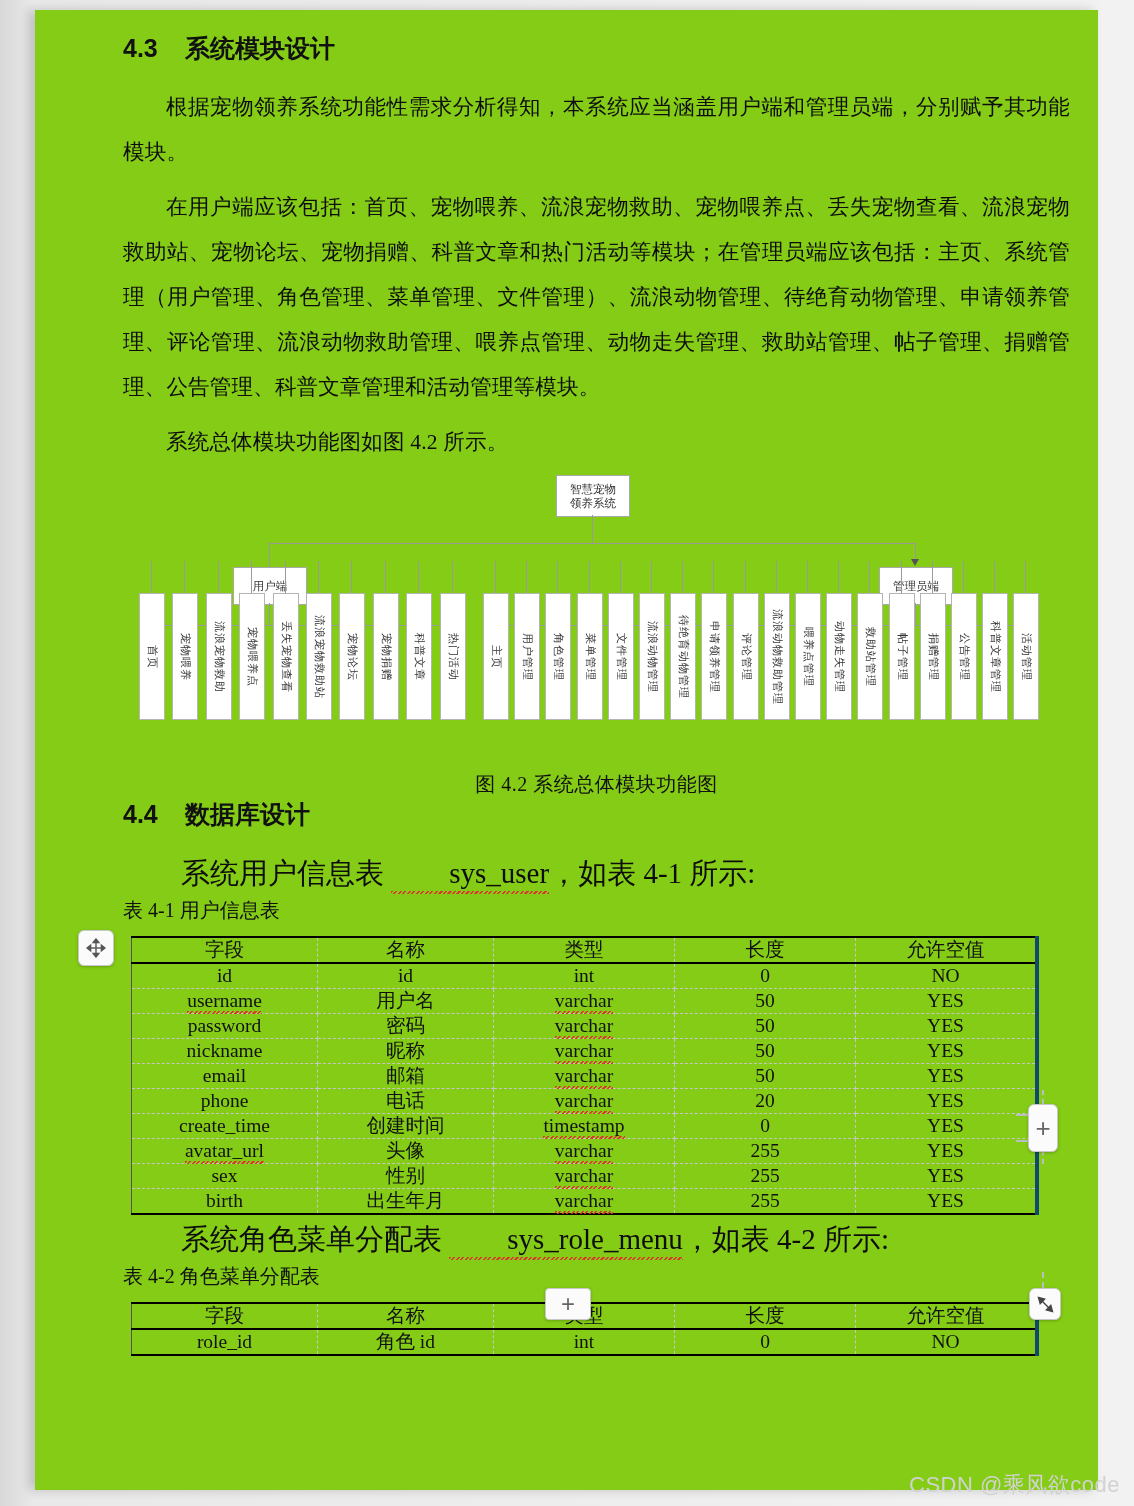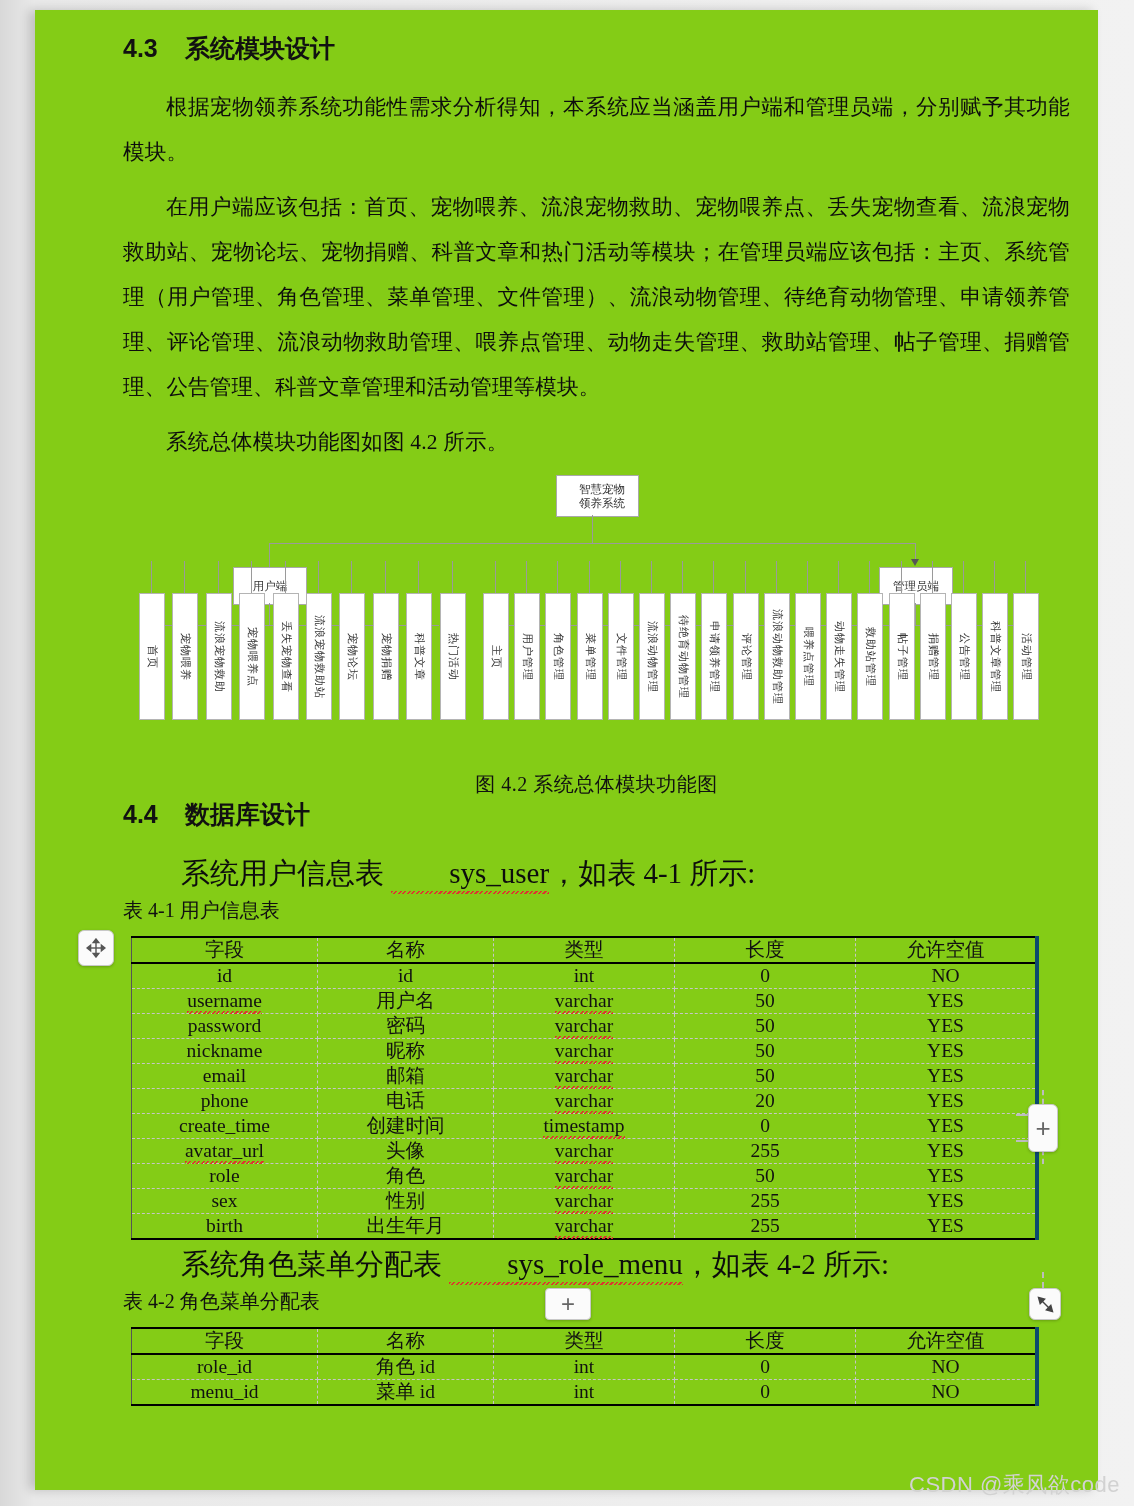--- a/index.html
+++ b/index.html
@@ -32,21 +32,21 @@
   }
 
   
   .diagram{position:relative;height:290px;margin:6px 0 0 0;}
   .node{
     position:absolute;border:1px solid #a9a9a9;background:#fff;
     font-size:11.5px;color:#333;line-height:14px;text-align:center;
     display:flex;align-items:center;justify-content:center;
     font-family:"Liberation Sans",sans-serif;
   }
-  .root{width:72px;height:40px;left:433px;top:0;padding-left:9px;}
+  .root{width:72px;height:40px;left:433px;top:0;}
   .mid{width:72px;height:36px;}
   .leafrow{position:absolute;top:118px;height:125px;}
   .leaf{
     position:absolute;top:0;width:24px;height:125px;
     border:1px solid #b4b4b4;background:#fff;
   }
   .leaf span{
     position:absolute;left:50%;top:50%;
     transform:translate(-50%,-50%) rotate(90deg);
     transform-origin:center center;
@@ -345,27 +345,20 @@
             <td>YES</td>
           </tr>
           <tr>
             <td><span class="sp">avatar_url</span></td>
             <td>头像</td>
             <td><span class="sp">varchar</span></td>
             <td>255</td>
             <td>YES</td>
           </tr>
           <tr>
-            <td>role</td>
-            <td>角色</td>
-            <td><span class="sp">varchar</span></td>
-            <td>50</td>
-            <td>YES</td>
-          </tr>
-          <tr>
             <td>sex</td>
             <td>性别</td>
             <td><span class="sp">varchar</span></td>
             <td>255</td>
             <td>YES</td>
           </tr>
           <tr>
             <td>birth</td>
             <td>出生年月</td>
             <td><span class="sp">varchar</span></td>
@@ -386,27 +379,20 @@
             <th style="width: 175px;">名称</th>
             <th style="width: 180px;">类型</th>
             <th style="width: 180px;">长度</th>
             <th>允许空值</th>
           </tr>
         </thead>
       <tbody>
           <tr>
             <td>role_id</td>
             <td>角色 id</td>
-            <td>int</td>
-            <td>0</td>
-            <td>NO</td>
-          </tr>
-          <tr>
-            <td>menu_id</td>
-            <td>菜单 id</td>
             <td>int</td>
             <td>0</td>
             <td>NO</td>
           </tr>
         </tbody>
     </table>
 
   </div>
 </div>
 

